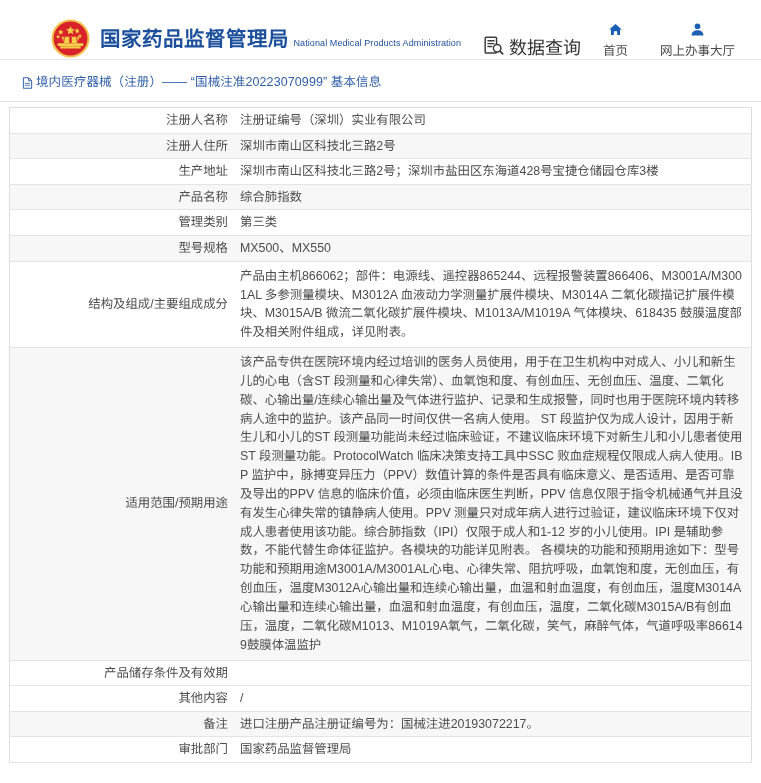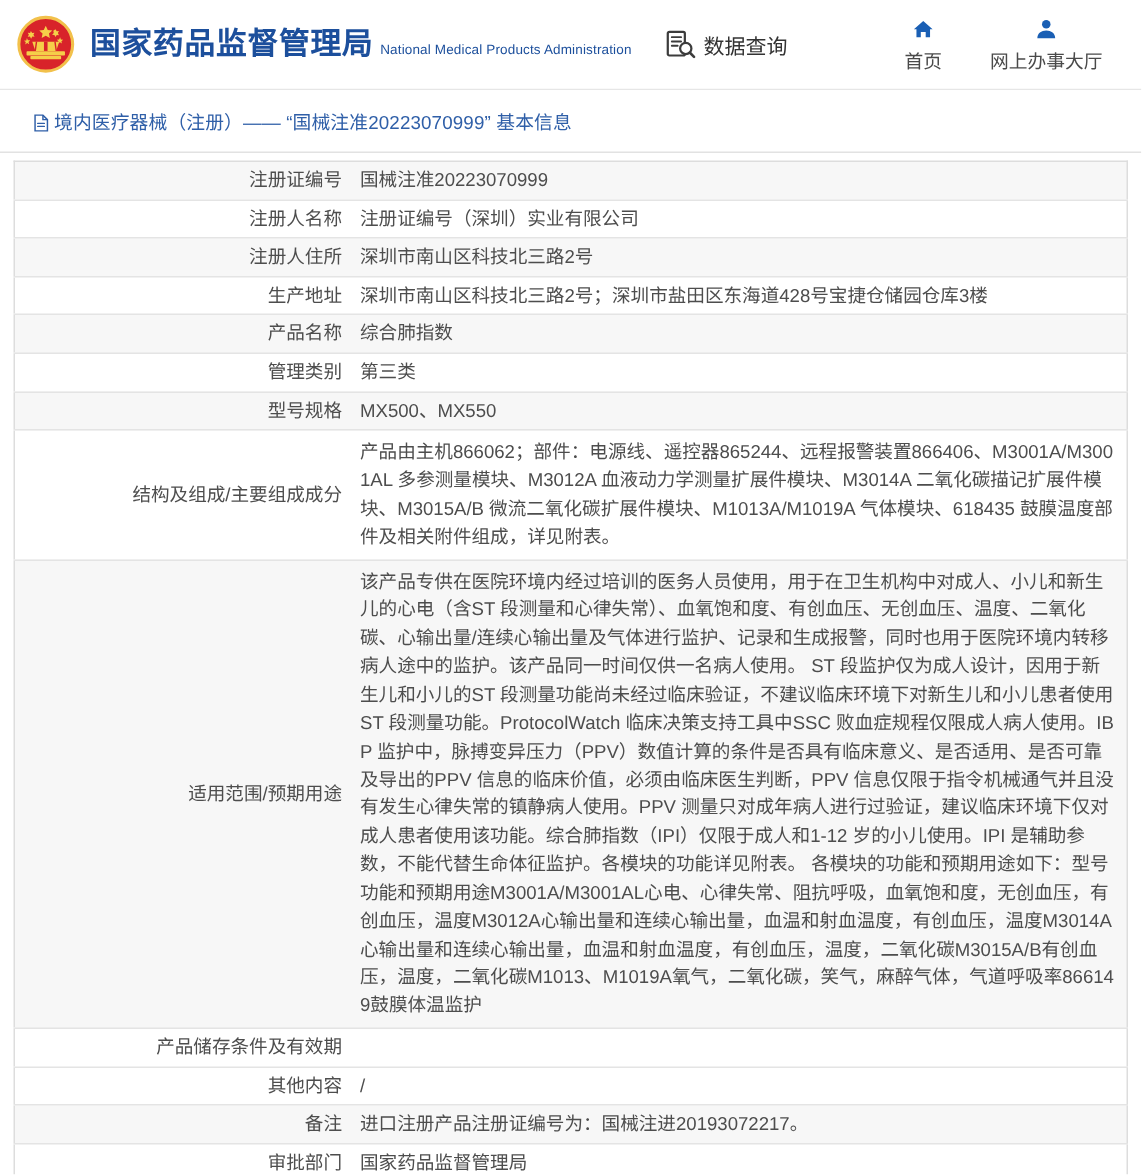--- a/index.html
+++ b/index.html
@@ -13,25 +13,26 @@
     height: 783px;
     position: relative;
     overflow: hidden;
     background: #ffffff;
   }
 
   
   .site-header {
     height: 59px;
     display: flex;
-    align-items: center;
+    align-items: flex-end;
     padding: 0 14px 0 10px;
     box-sizing: border-box;
     background: #ffffff;
     position: relative;
+    margin-left: 40px;
   }
   .brand {
     display: flex;
     align-items: center;
     gap: 9px;
   }
   .emblem {
     width: 41px;
     height: 41px;
     flex: 0 0 41px;
@@ -56,21 +57,21 @@
   }
   .data-query {
     display: flex;
     align-items: center;
     gap: 5px;
     margin-left: 22px;
     color: #3c3c3c;
   }
   .dq-icon { width: 21px; height: 22px; flex: 0 0 21px; }
   .dq-label {
-    font-size: 14px;
+    font-size: 18px;
     color: #333333;
     white-space: nowrap;
     font-weight: normal;
   }
 
   .header-nav {
     margin-left: auto;
     display: flex;
     align-items: flex-start;
     gap: 32px;
@@ -223,24 +224,20 @@
         <path d="M8.5 1v4h4" fill="none" stroke="#2f5fa8" stroke-width="1.3"></path>
         <path d="M3.8 8.4h6M3.8 11h6" stroke="#2f5fa8" stroke-width="1.1" stroke-linecap="round"></path>
       </svg>
     </span>
     <span class="crumb-text">境内医疗器械（注册）—— “国械注准20223070999” 基本信息</span>
   </div>
 
   <div class="detail-wrap">
     <table class="detail">
       <tbody id="detail-body">
-          <tr class="alt">
-            <td class="lbl">注册证编号</td>
-            <td class="val">国械注准20223070999</td>
-          </tr>
           <tr>
             <td class="lbl">注册人名称</td>
             <td class="val">注册证编号（深圳）实业有限公司</td>
           </tr>
           <tr class="alt">
             <td class="lbl">注册人住所</td>
             <td class="val">深圳市南山区科技北三路2号</td>
           </tr>
           <tr>
             <td class="lbl">生产地址</td>

